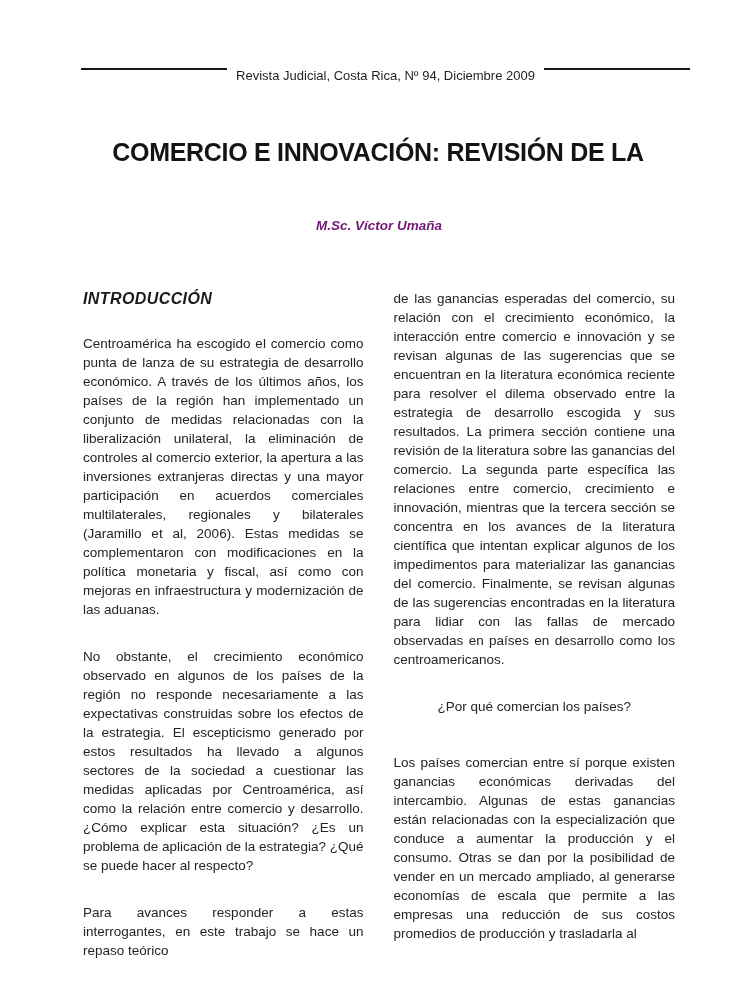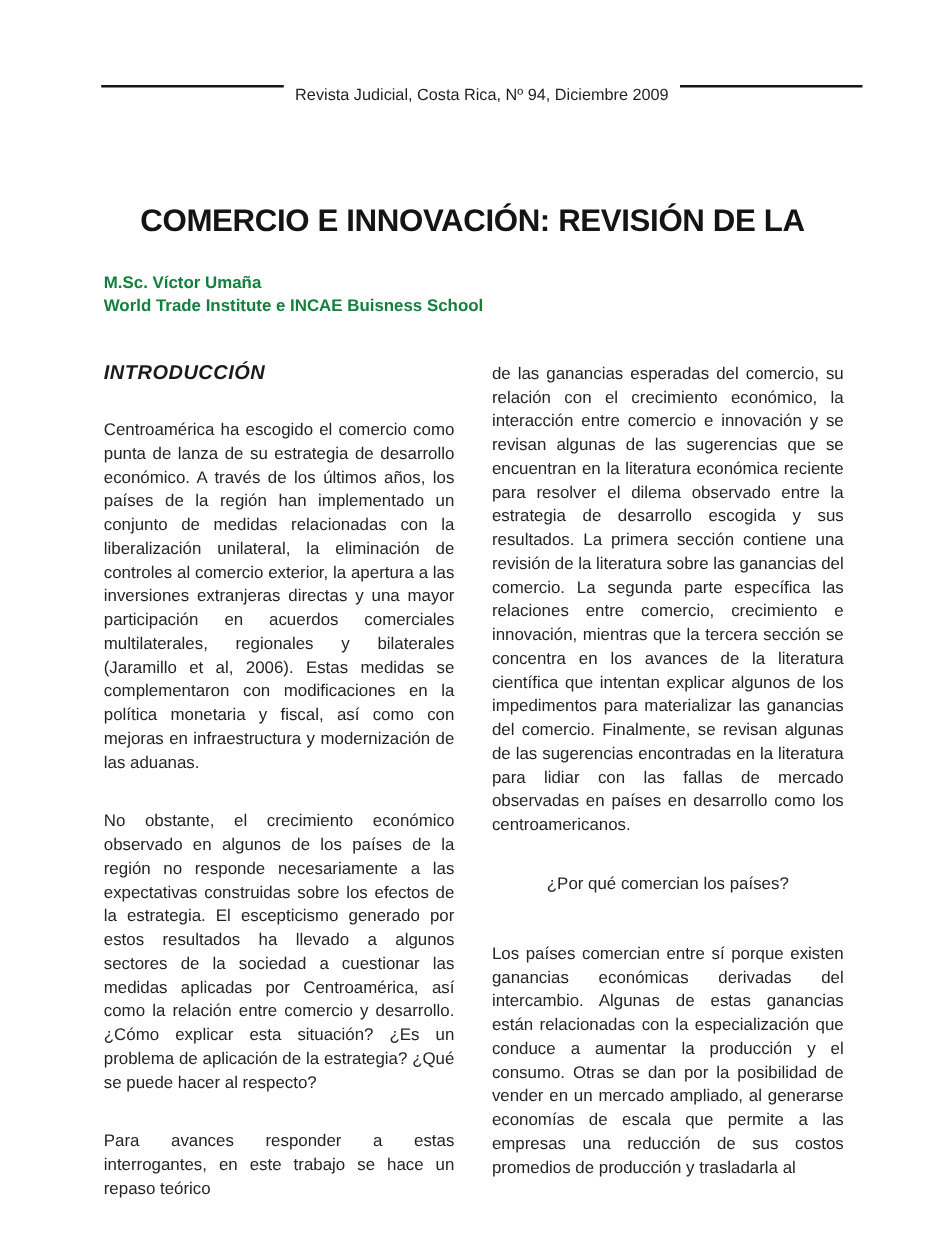--- a/index.html
+++ b/index.html
@@ -39,31 +39,32 @@
     top: 117px;
     left: 42px;
     width: 672px;
     text-align: center;
     font-weight: bold;
     font-size: 25px;
     line-height: 36px;
     letter-spacing: -0.3px;
     color: #141414;
   }
-  .article-title .title-line { display: block; margin-top: 25px; }
+  .article-title .title-line { display: block; }
   .byline {
     position: absolute;
     top: 216px;
     left: 83px;
     width: 592px;
-    text-align: left;
+    text-align: center;
     font-weight: bold;
+    font-style: italic;
     font-size: 13.5px;
     line-height: 19px;
-    color: #15803d;
+    color: #701a75;
   }
   .byline .byline-line { display: block; }
   .article-body {
     position: absolute;
     top: 289px;
     left: 83px;
     width: 592px;
     display: flex;
     gap: 30px;
   }
@@ -101,21 +102,20 @@
     <span>Revista Judicial, Costa Rica, Nº 94, Diciembre 2009</span>
     <span class="rule"></span>
   </div>
 
   <h1 class="article-title">
     <span class="title-line">COMERCIO E INNOVACIÓN: REVISIÓN DE LA</span>
   </h1>
 
   <div class="byline">
     <span class="byline-line">M.Sc. Víctor Umaña</span>
-    <span class="byline-line">World Trade Institute e INCAE Buisness School</span>
   </div>
 
   <div class="article-body">
 
     <div class="col col-left">
       <h2 class="section-heading">INTRODUCCIÓN</h2>
       <p>Centroamérica ha escogido el comercio como punta de lanza de su estrategia de desarrollo económico. A través de los últimos años, los países de la región han implementado un conjunto de medidas relacionadas con la liberalización unilateral, la eliminación de controles al comercio exterior, la apertura a las inversiones extranjeras directas y una mayor participación en acuerdos comerciales multilaterales, regionales y bilaterales (Jaramillo et al, 2006). Estas medidas se complementaron con modificaciones en la política monetaria y fiscal, así como con mejoras en infraestructura y modernización de las aduanas.</p>
       <p>No obstante, el crecimiento económico observado en algunos de los países de la región no responde necesariamente a las expectativas construidas sobre los efectos de la estrategia. El escepticismo generado por estos resultados ha llevado a algunos sectores de la sociedad a cuestionar las medidas aplicadas por Centroamérica, así como la relación entre comercio y desarrollo. ¿Cómo explicar esta situación? ¿Es un problema de aplicación de la estrategia? ¿Qué se puede hacer al respecto?</p>
       <p>Para avances responder a estas interrogantes, en este trabajo se hace un repaso teórico</p>
     </div>

